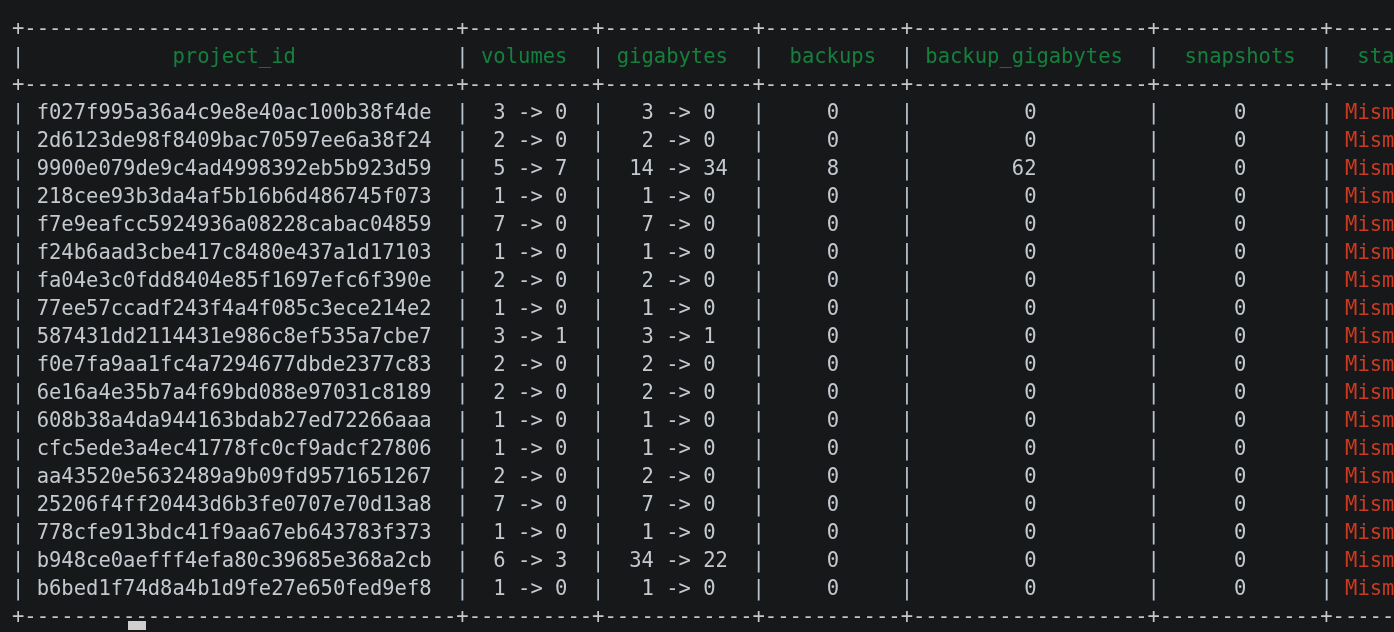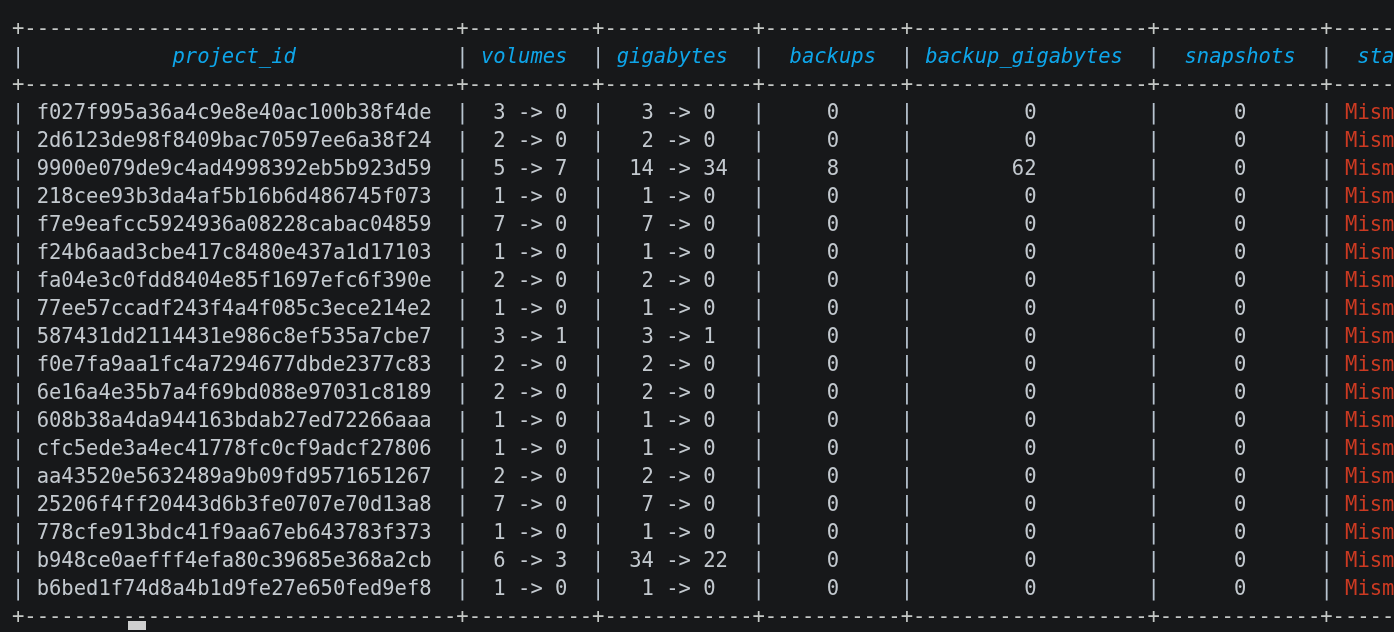--- a/index.html
+++ b/index.html
@@ -27,21 +27,21 @@
     font-family: "DejaVu Sans Mono", "Liberation Mono", monospace;
     font-size: 20.5px;
     line-height: 28px;
     letter-spacing: 0px;
     color: #c8cdd2;
     white-space: pre;
     font-variant-ligatures: none;
   }
   .rule { color: #c5c8c6; }
   .bar  { color: #b8c4d0; }
-  .hdr  { color: #0ea5e9; font-style: italic; }
+  .hdr  { color: #15803d; }
   .cell { color: #c3c9cf; }
   .mismatch { color: #cc3a22; }
   .cursor {
     position: absolute;
     left: 128px;
     top: 621px;
     width: 18px;
     height: 9px;
     background: #cfcfcf;
   }

